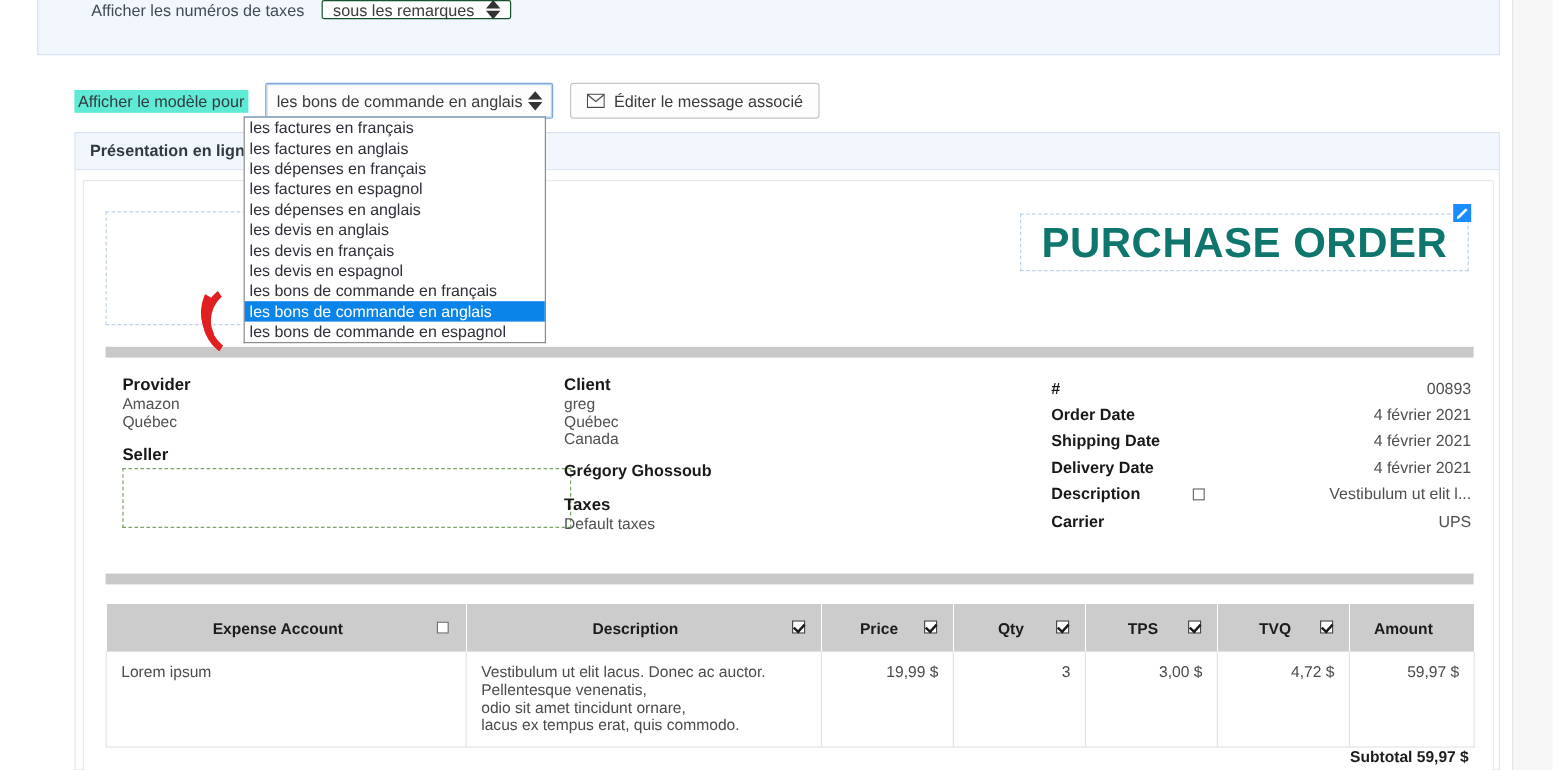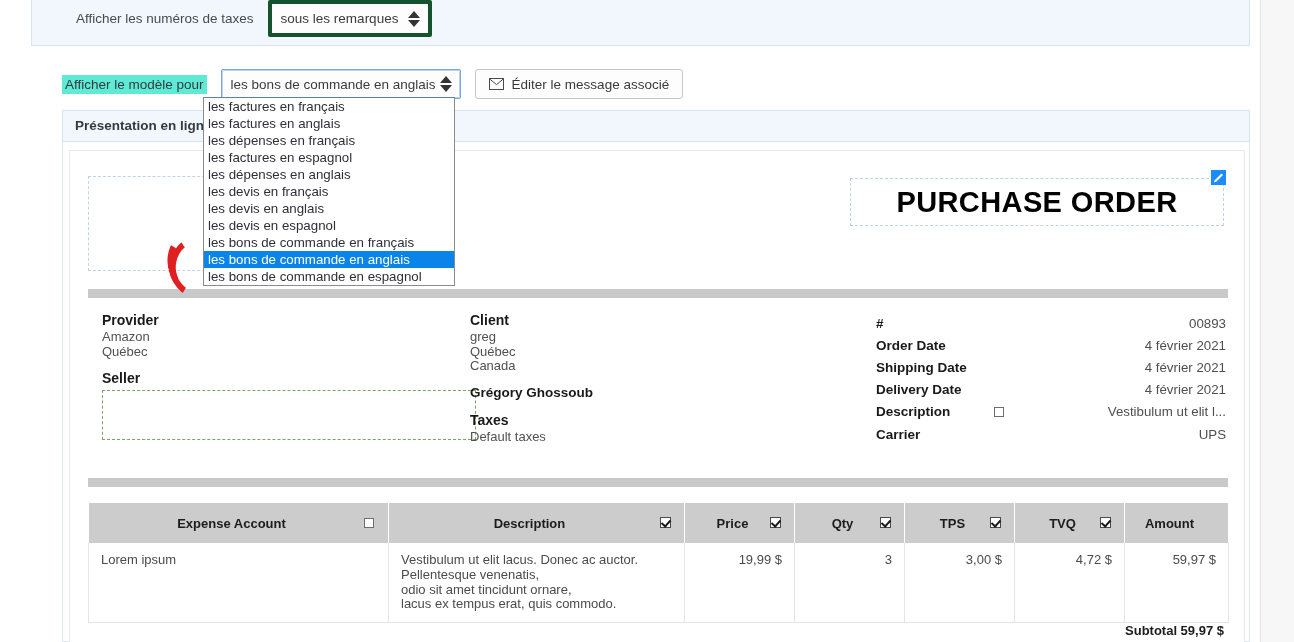--- a/index.html
+++ b/index.html
@@ -38,23 +38,23 @@
     position: absolute; left: 44px; top: 46px;
     display: flex; align-items: center; gap: 14px;
   }
   .settings-label {
     font-size: 13.5px; color: #444b54; white-space: nowrap;
   }
 
   
   .select-ctl {
     position: relative;
-    height: 37px;
+    height: 16px;
     background: #fdfdfd;
-    border: 4px solid #14532d;
+    border: 1px solid #14532d;
     border-radius: 2px;
     display: flex; align-items: center;
     padding: 0 30px 0 9px;
     font-size: 13.5px; color: #3b3b3b;
     white-space: nowrap;
   }
   .select-ctl.focused {
     border: 1px solid #7aa7d8;
     box-shadow: 0 0 0 1px #bcd4ee inset;
   }
@@ -144,21 +144,21 @@
     border: 1px dashed #bdd3ea;
   }
   
   .title-box {
     position: absolute; right: 20px; top: 27px;
     width: 374px; height: 48px;
     border: 1px dashed #bdd3ea;
     display: flex; align-items: center; justify-content: center;
   }
   .doc-title {
-    font-size: 29px; font-weight: bold; color: #000000;
+    font-size: 35px; font-weight: bold; color: #0f766e;
     letter-spacing: .4px; line-height: 1;
   }
   .edit-pencil {
     position: absolute; right: -4px; top: -10px;
     width: 17px; height: 17px;
   }
 
   
   .sep-bar {
     position: absolute; height: 9px; background: #c9c9c9;
@@ -481,22 +481,22 @@
       <div class="subtotal-line">Subtotal  59,97 $</div>
     </div>
   </div>
 
   <div class="dropdown">
       <div class="dd-item">les factures en français</div>
       <div class="dd-item">les factures en anglais</div>
       <div class="dd-item">les dépenses en français</div>
       <div class="dd-item">les factures en espagnol</div>
       <div class="dd-item">les dépenses en anglais</div>
+      <div class="dd-item">les devis en anglais</div>
       <div class="dd-item">les devis en français</div>
-      <div class="dd-item">les devis en anglais</div>
       <div class="dd-item">les devis en espagnol</div>
       <div class="dd-item">les bons de commande en français</div>
       <div class="dd-item selected">les bons de commande en anglais</div>
       <div class="dd-item">les bons de commande en espagnol</div>
     </div>
 
   <div class="red-arc"></div>
   <div class="red-arc2"></div>
 
 </div>

